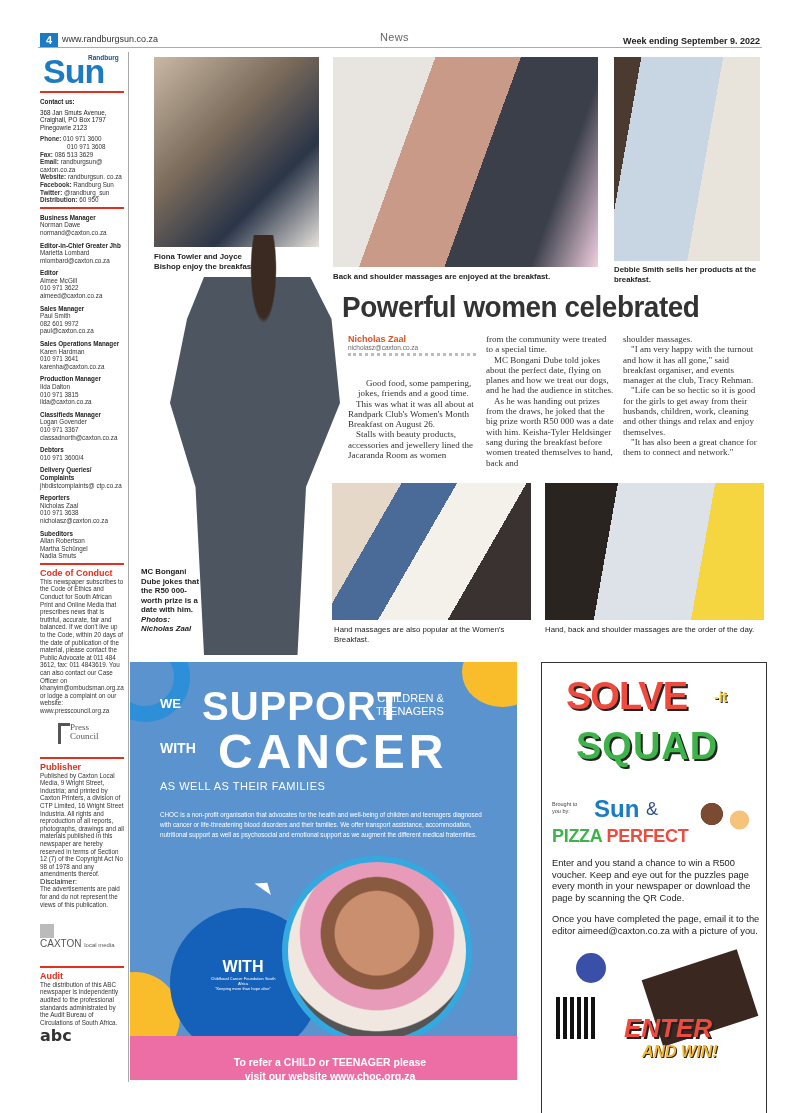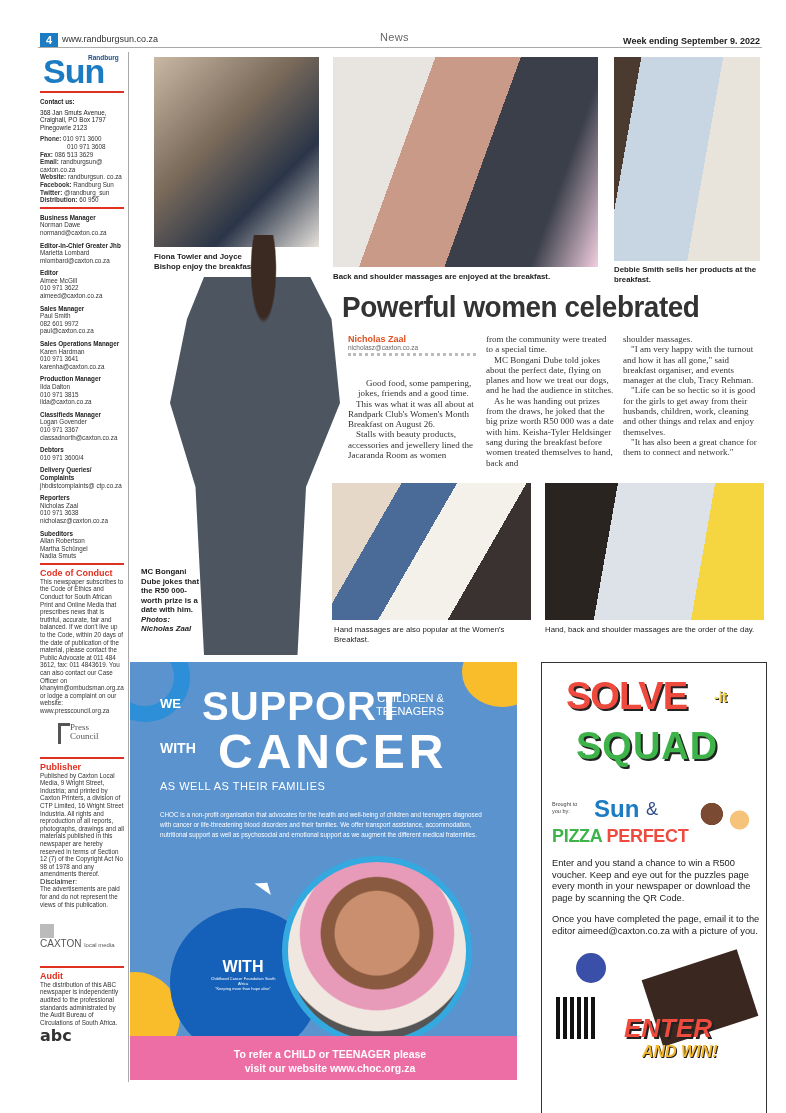--- a/index.html
+++ b/index.html
@@ -48,21 +48,21 @@
 .choc .with{position:absolute;left:30px;top:78px;font-size:14px;font-weight:bold;color:#fff}
 .choc .cancer{position:absolute;left:88px;top:62px;font-size:48px;font-weight:bold;color:#fff;letter-spacing:4px}
 .choc .awa{position:absolute;left:30px;top:118px;font-size:11px;color:#fff;letter-spacing:.5px}
 .choc .desc{position:absolute;left:30px;top:148px;width:330px;font-size:6.3px;line-height:10px;color:#fff}
 .choc .bluec{position:absolute;left:40px;top:246px;width:150px;height:150px;border-radius:50%;background:#1560b8}
 .choc .yel{position:absolute;left:-40px;top:310px;width:90px;height:90px;border-radius:50%;background:#f9bd2b}
 .choc .photoc{position:absolute;left:152px;top:194px;width:190px;height:190px;border-radius:50%;background:radial-gradient(circle at 50% 40%,#c98f6e 0 30%,#8a5a40 31% 40%,#e79bb8 41% 55%,#f0e8e0 56% 70%,#555 71%);border:6px solid #34a9e0}
 .choc .chocl{position:absolute;left:78px;top:296px;color:#fff;text-align:center;width:70px}
 .choc .chocl b{font-size:16px;display:block}
 .choc .chocl small{font-size:4px;display:block}
-.choc .pink{position:absolute;left:0;bottom:0;width:400px;height:44px;background:#ec6ea5;color:#fff;text-align:center;font-weight:bold;font-size:10.5px;line-height:14px;padding-top:11px}
+.choc .pink{position:absolute;left:0;bottom:0;width:400px;height:44px;background:#ec6ea5;color:#fff;text-align:center;font-weight:bold;font-size:10.5px;line-height:14px;padding-top:19px}
 .choc .plane{position:absolute;left:125px;top:220px;width:0;height:0;border-left:10px solid transparent;border-right:10px solid transparent;border-bottom:8px solid #fff;transform:rotate(35deg)}
 .solve{left:541px;top:662px;width:226px;height:498px;border:1.5px solid #333;background:#fff;overflow:hidden}
 .solve .t1{position:absolute;left:24px;top:12px;font-size:38px;font-weight:bold;color:#ef4a3e;text-shadow:2px 2px 0 #222;letter-spacing:-1px}
 .solve .it{position:absolute;left:172px;top:26px;font-size:14px;font-weight:bold;color:#f5d44c;text-shadow:1px 1px 0 #222}
 .solve .t2{position:absolute;left:34px;top:62px;font-size:38px;font-weight:bold;color:#3db34a;text-shadow:2px 2px 0 #222;letter-spacing:1px}
 .solve .brought{position:absolute;left:10px;top:138px;font-size:5.5px;color:#444;line-height:7px;width:30px}
 .solve .sun2{position:absolute;left:52px;top:132px;font-size:24px;font-weight:bold;color:#1b7cc4}
 .solve .amp{position:absolute;left:104px;top:136px;font-size:18px;color:#2b4a8a}
 .solve .pizza{position:absolute;left:10px;top:163px;font-size:18px;font-weight:bold;color:#3db34a;letter-spacing:-.3px}
 .solve .pizza span{color:#ef4a3e}

